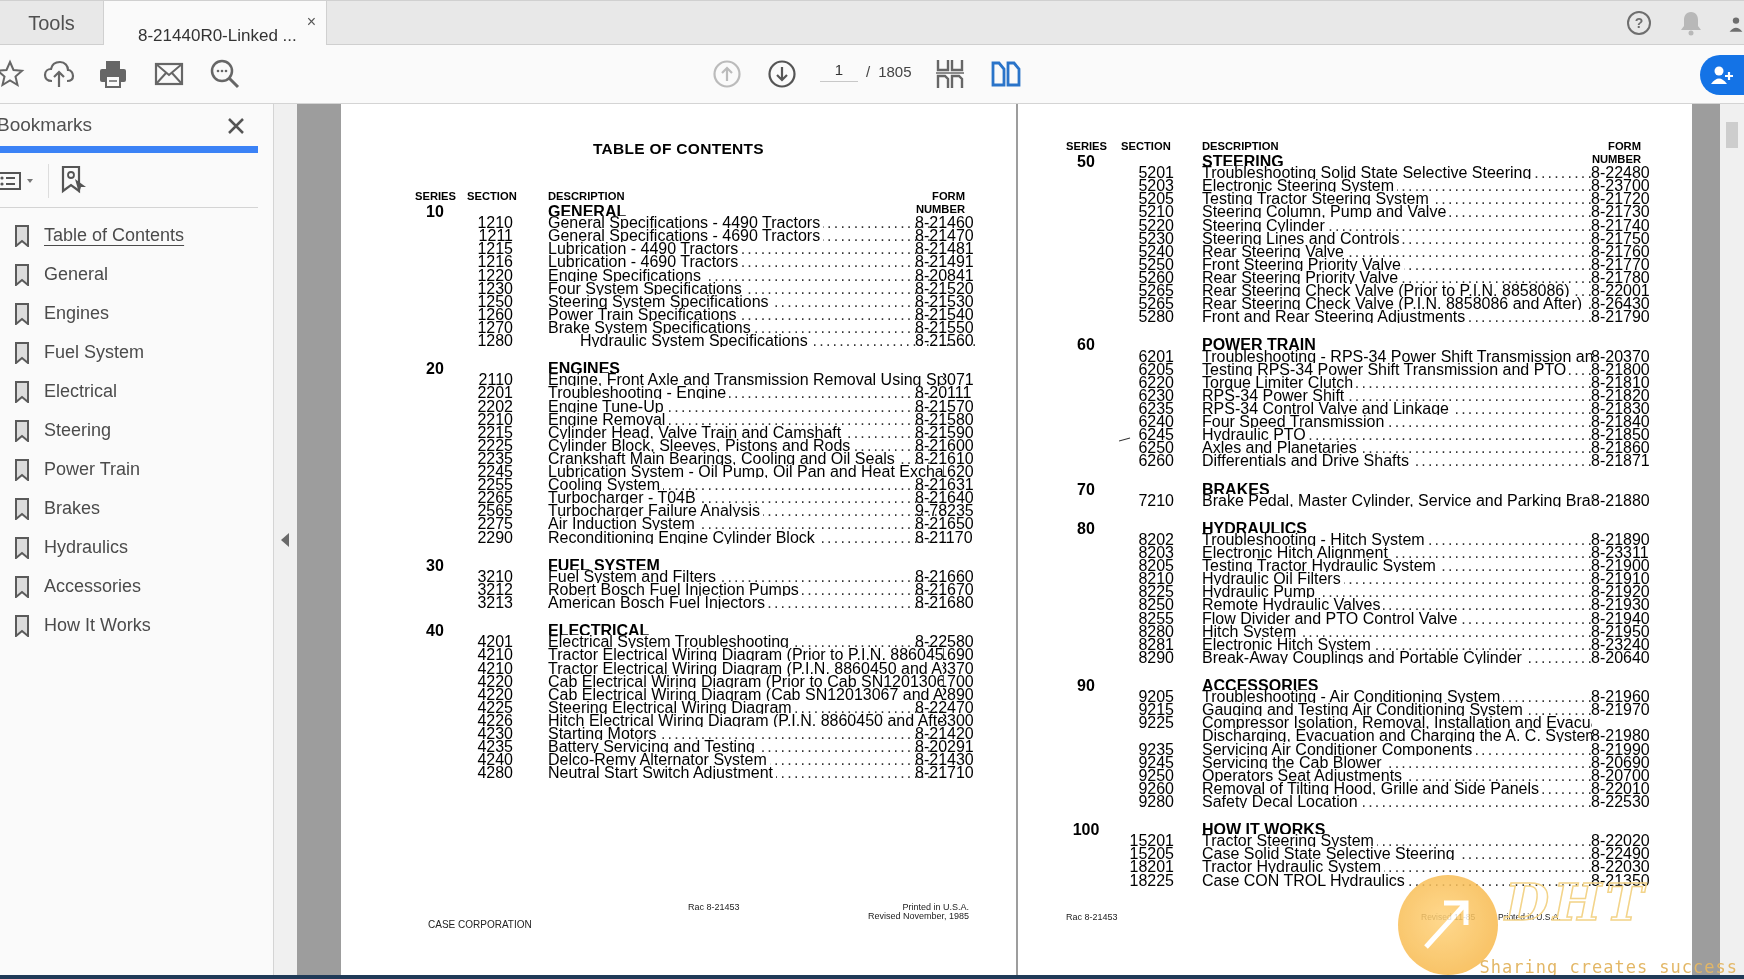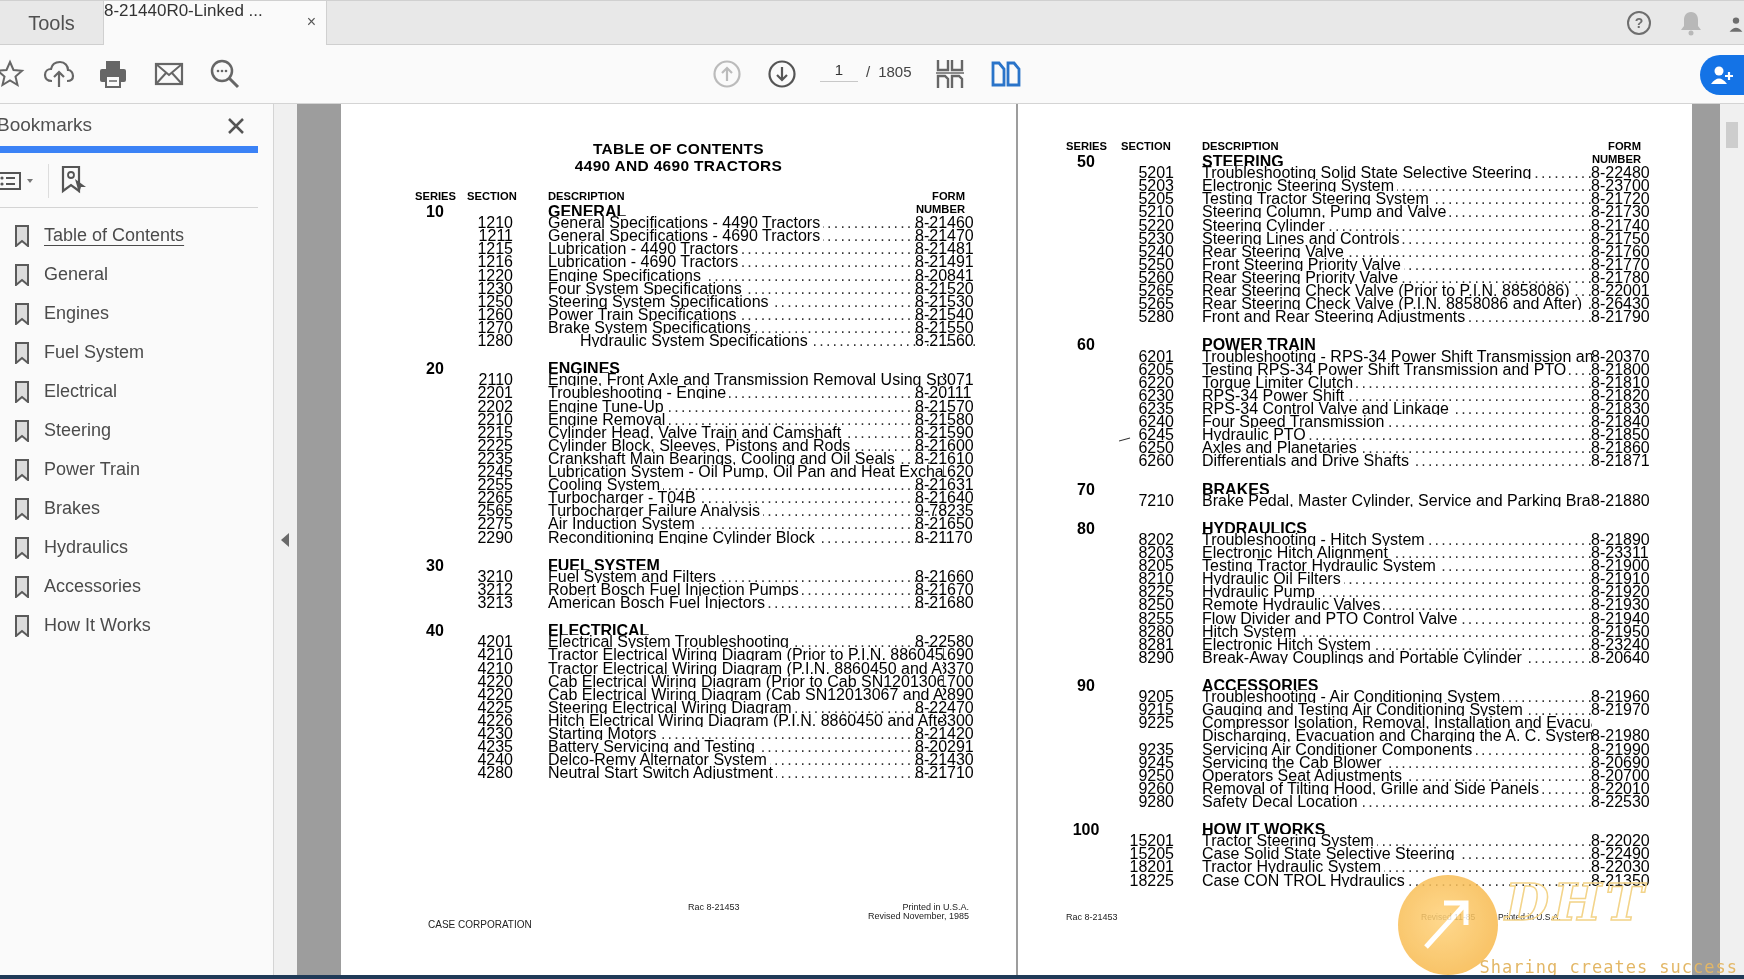--- a/index.html
+++ b/index.html
@@ -1,19 +1,19 @@
 <!DOCTYPE html>
 <html><head>
 <meta charset="utf-8">
 <style>
   * { box-sizing: border-box; margin: 0; padding: 0; }
   html, body { width: 1744px; height: 979px; overflow: hidden; background: #fafafa; font-family: "Liberation Sans", "DejaVu Sans", sans-serif; }
   .tabbar { position: absolute; left: 0; top: 0; width: 1744px; height: 45px; background: #e8e8e8; border-bottom: 1px solid #cfcfcf; border-top: 1px solid #d0d0d0; }
   .tab-tools { position: absolute; left: 0; top: 0; width: 103px; height: 44px; display: flex; align-items: center; justify-content: center; font-size: 20px; color: #505050; }
-  .tab-doc { position: absolute; left: 103px; top: 0; width: 224px; height: 45px; background: #fafafa; border-left: 1px solid #d0d0d0; border-right: 1px solid #d0d0d0; display: flex; align-items: flex-start; font-size: 17px; color: #333; }
+  .tab-doc { position: absolute; left: 103px; top: 0; width: 224px; height: 45px; background: #fafafa; border-left: 1px solid #d0d0d0; border-right: 1px solid #d0d0d0; display: flex; align-items: flex-end; padding-left: 34px; font-size: 17px; color: #333; }
   .tab-close { position: absolute; right: 10px; top: 12px; font-size: 16px; color: #555; cursor: pointer; }
   .tb-right-icon { position: absolute; top: 8px; width: 28px; height: 28px; display: flex; align-items: center; justify-content: center; }
   .toolbar { position: absolute; left: 0; top: 45px; width: 1744px; height: 59px; background: #fafafa; border-bottom: 1px solid #d4d4d4; }
   .tool-icon { position: absolute; top: 13px; width: 32px; height: 32px; display: flex; align-items: center; justify-content: center; cursor: pointer; }
   .page-nav { position: absolute; left: 820px; top: 16px; font-size: 15px; color: #444; display: flex; align-items: center; }
   .page-input { width: 38px; text-align: center; border: none; border-bottom: 1px solid #c8c8c8; background: transparent; font-size: 15px; color: #333; font-family: "Liberation Sans", sans-serif; padding-bottom: 3px; }
   .share-btn { position: absolute; right: 0; top: 10px; width: 44px; height: 40px; background: #1473e6; border-radius: 20px 0 0 20px; display: flex; align-items: center; justify-content: center; }
   .sidebar { position: absolute; left: 0; top: 104px; width: 274px; height: 875px; background: #fafafa; border-right: 1px solid #d4d4d4; }
   .sb-header { position: absolute; left: 0; top: 0; width: 258px; height: 49px; border-bottom: 7px solid #3b82f6; display: flex; align-items: center; }
   .sb-title { font-size: 19px; color: #505050; margin-left: -3px; }
@@ -251,21 +251,20 @@
 
 <div class="viewer">
   <div class="gutter-left">
     <svg style="position:absolute; left:7px; top:429px" width="9" height="14" viewBox="0 0 9 14">
         <path d="M8 0 L0 7 L8 14 Z" fill="#6a6a6a"></path>
       </svg>
   </div>
 
   <div class="page page1">
     <div class="doc-title" style="top:36px">TABLE OF CONTENTS</div>
-    <div class="doc-title" style="top:53px">4490 AND 4690 TRACTORS</div>
     <div class="hdr" style="left:74px; top:86px">SERIES</div>
     <div class="hdr" style="left:126px; top:86px">SECTION</div>
     <div class="hdr" style="left:207px; top:86px">DESCRIPTION</div>
     <div class="hdr" style="right:51px; top:86px; text-align:right">FORM</div>
     <div class="hdr" style="right:51px; top:99px; text-align:right">NUMBER</div>
     <div id="p1-body">
         <div class="grp" style="left: 74px; top: 99px; width: 40px; text-align: center;">10</div>
         <div class="grp" style="left: 207px; top: 99px;">GENERAL</div>
         <div class="row" style="left: 0px; top: 112.1px; width: 100%;">
           <span class="sec" style="left: 112px; width: 60px;">1210</span>

